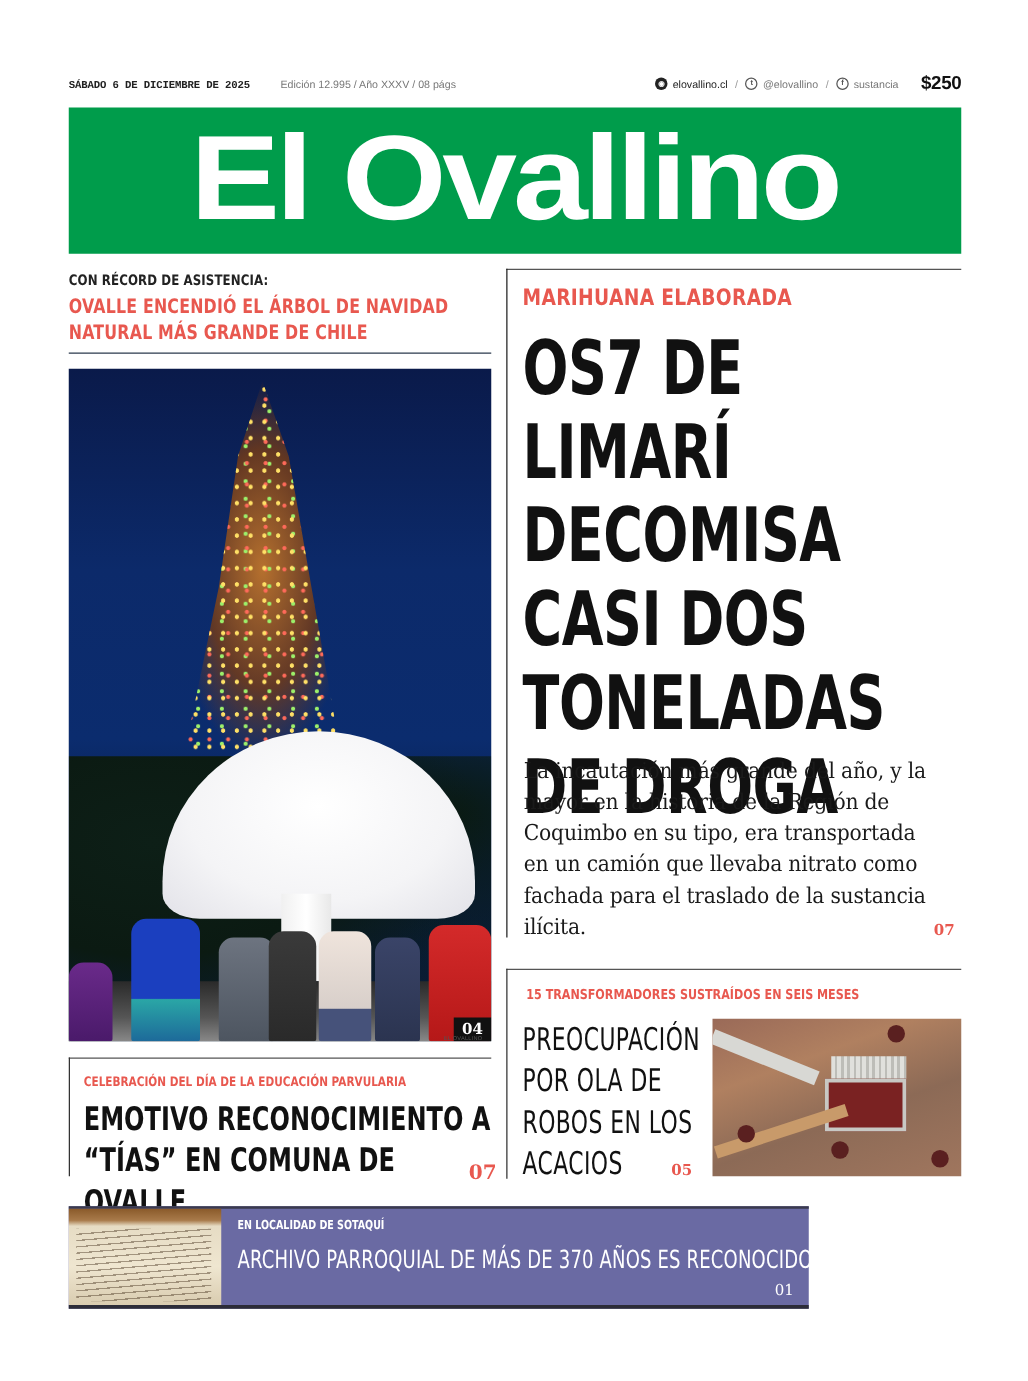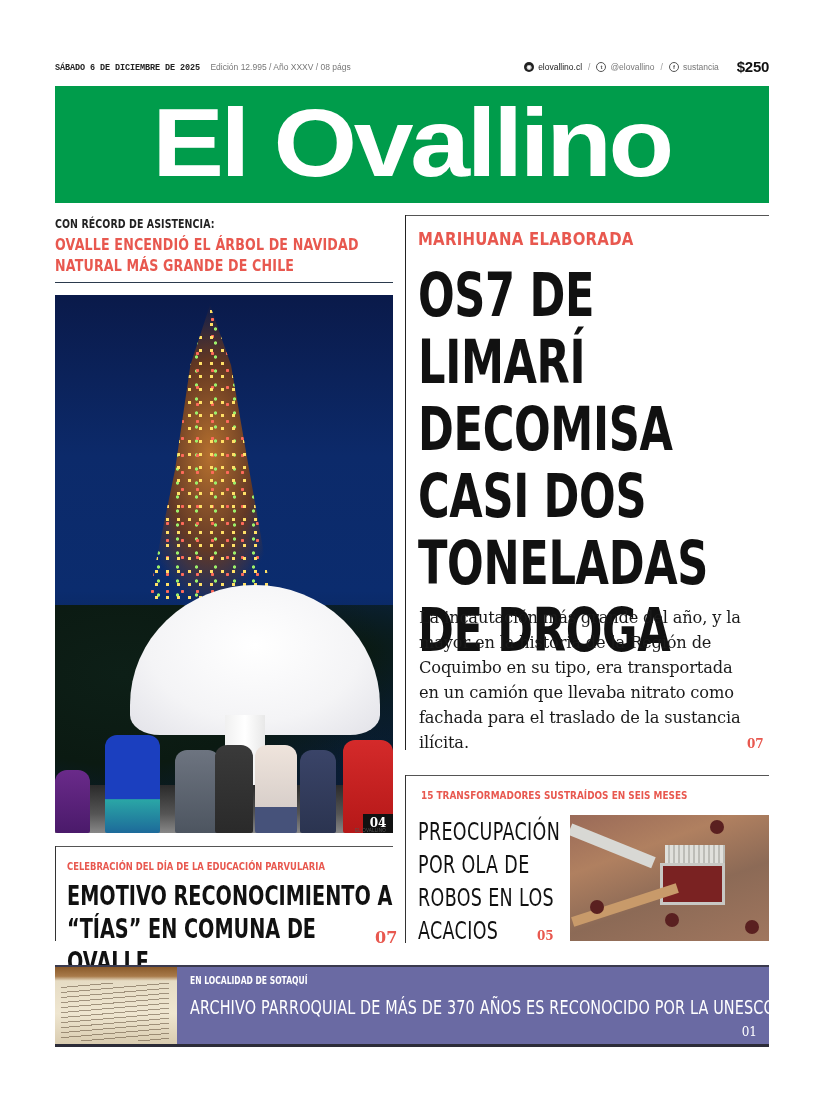--- a/index.html
+++ b/index.html
@@ -4,21 +4,21 @@
 <style>
   * { box-sizing: border-box; margin: 0; padding: 0; }
   html, body { width: 822px; height: 1105px; background: #ffffff; overflow: hidden; }
   body { position: relative; font-family: "Liberation Sans", sans-serif; color: #1a1a1a; }
 
   .abs { position: absolute; }
 
   
   .meta-left { left: 55px; top: 62px; font-size: 8.5px; color: #222; white-space: nowrap; }
   .meta-left .date { font-weight: bold; letter-spacing: -0.1px; font-family: Liberation Mono, monospace; }
-  .meta-left .edition { color: #777; margin-left: 8px; }
+  .meta-left .edition { color: #777; margin-left: 22px; }
   .meta-right { right: 53px; top: 58px; display: flex; align-items: center; gap: 4px; font-size: 8.5px; color: #777; white-space: nowrap; }
   .meta-right .site { font-weight: normal; color: #222; }
   .meta-right .sep { color: #999; margin: 0 2px; }
   .meta-right .icon { display: inline-flex; width: 10px; height: 10px; border-radius: 50%; align-items: center; justify-content: center; font-size: 6px; font-weight: bold; }
   .icon-globe { background: #222; color: #fff; }
   .icon-tw { border: 1px solid #555; color: #555; }
   .icon-fb { border: 1px solid #555; color: #555; }
   .meta-right .price { font-weight: bold; font-size: 15px; color: #111; margin-left: 14px; letter-spacing: -0.3px; text-align: center; }
 
   
@@ -80,21 +80,21 @@
   .theft-photo .ins { position: absolute; width: 14px; height: 14px; border-radius: 50%; background: #5a2020; }
 
   
   .edu-rule-top { left: 55px; top: 846px; width: 338px; height: 1px; background: #555; }
   .edu-vrule { left: 55px; top: 846px; width: 1px; height: 95px; background: #333; }
   .edu-kicker { left: 67px; top: 860px; font-family: "DejaVu Sans", sans-serif; font-weight: bold; font-size: 10.5px; color: #e8584f; transform: scaleX(0.80); transform-origin: left top; white-space: nowrap; }
   .edu-head { left: 67px; top: 880px; width: 440px; font-family: "DejaVu Sans", sans-serif; font-weight: bold; font-size: 26px; line-height: 33px; color: #111; transform: scaleX(0.74); transform-origin: left top; }
   .edu-page { left: 375px; top: 928px; font-family: "DejaVu Serif", serif; font-weight: bold; font-size: 16px; color: #e8584f; }
 
   
-  .banner { left: 55px; top: 965px; width: 714px; height: 82px; background: #6a6aa3; border-top: 2px solid #3a3a4e; border-bottom: 3px solid #2c2c38; }
+  .banner { left: 55px; top: 965px; width: 592px; height: 82px; background: #6a6aa3; border-top: 2px solid #3a3a4e; border-bottom: 3px solid #2c2c38; }
   .banner .doc-photo { position: absolute; left: 0; top: 0; width: 122px; height: 100%;
     background: linear-gradient(180deg, #8a5a2a 0%, #a87a4a 12%, #e6dcc4 18%, #efe6d0 60%, #d9ccb0 100%); }
   .banner .doc-photo .scribble { position: absolute; left: 6px; top: 16px; width: 108px; height: 58px;
     background: repeating-linear-gradient(175deg, transparent 0 4px, rgba(70,50,30,0.45) 4px 5px); }
   .banner-kicker { position: absolute; left: 135px; top: 8px; font-family: "DejaVu Sans", sans-serif; font-weight: bold; font-size: 10px; color: #ffffff; transform: scaleX(0.76); transform-origin: left top; white-space: nowrap; }
   .banner-head { position: absolute; left: 135px; top: 28px; font-family: "DejaVu Sans", sans-serif; font-weight: normal; font-size: 20px; color: #ffffff; transform: scaleX(0.72); transform-origin: left top; white-space: nowrap; letter-spacing: 0.2px; }
   .banner-page { position: absolute; right: 12px; top: 58px; font-family: "DejaVu Serif", serif; font-size: 12px; color: #ffffff; }
 </style>
 </head>
 <body>

